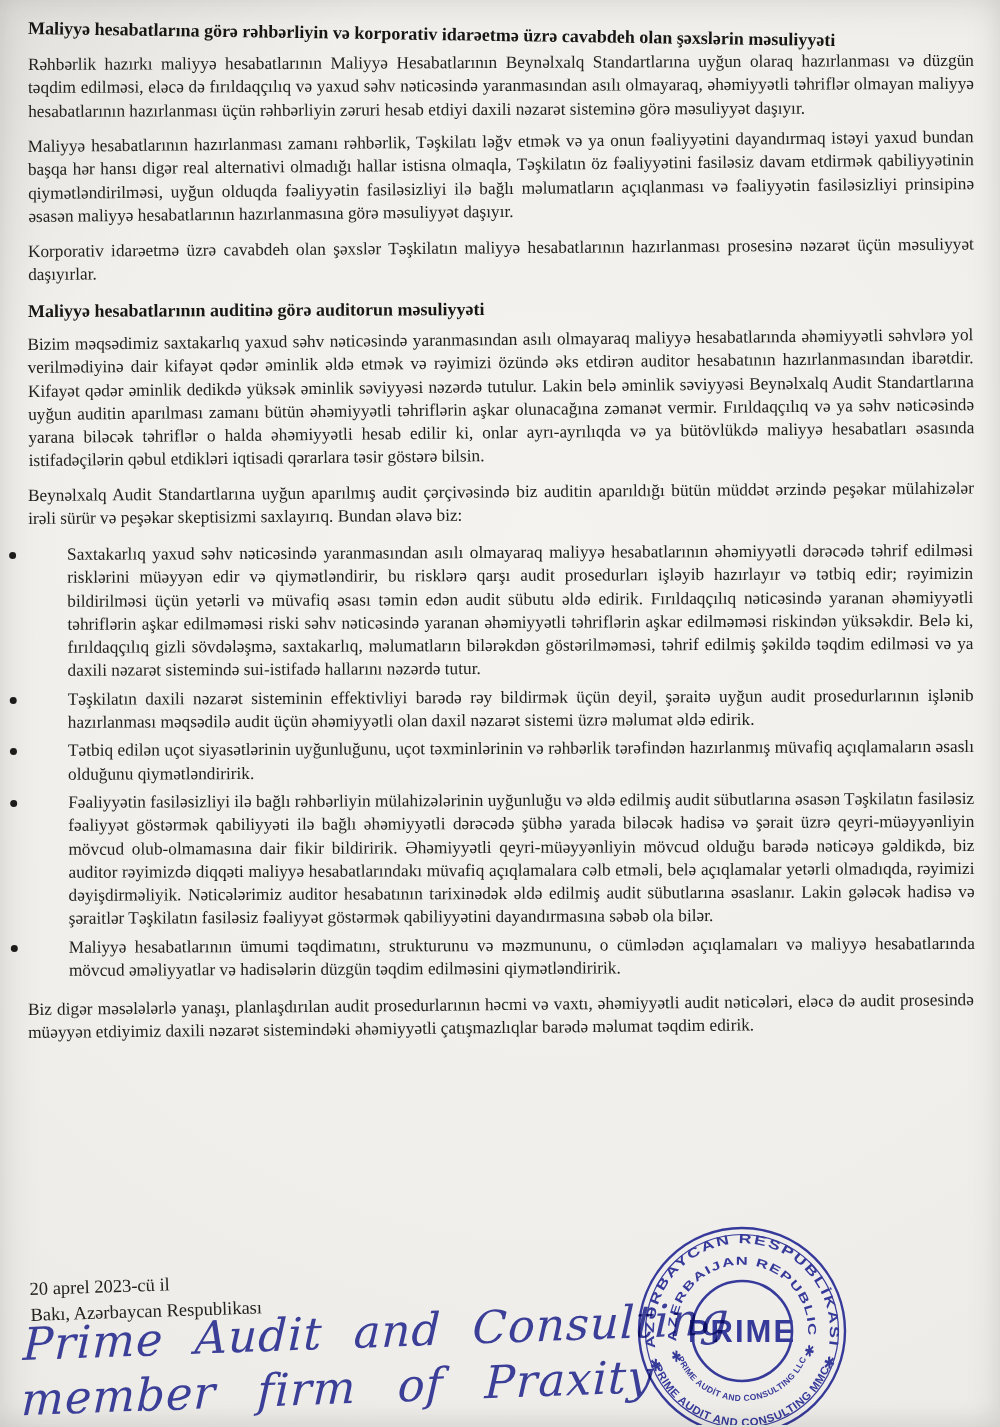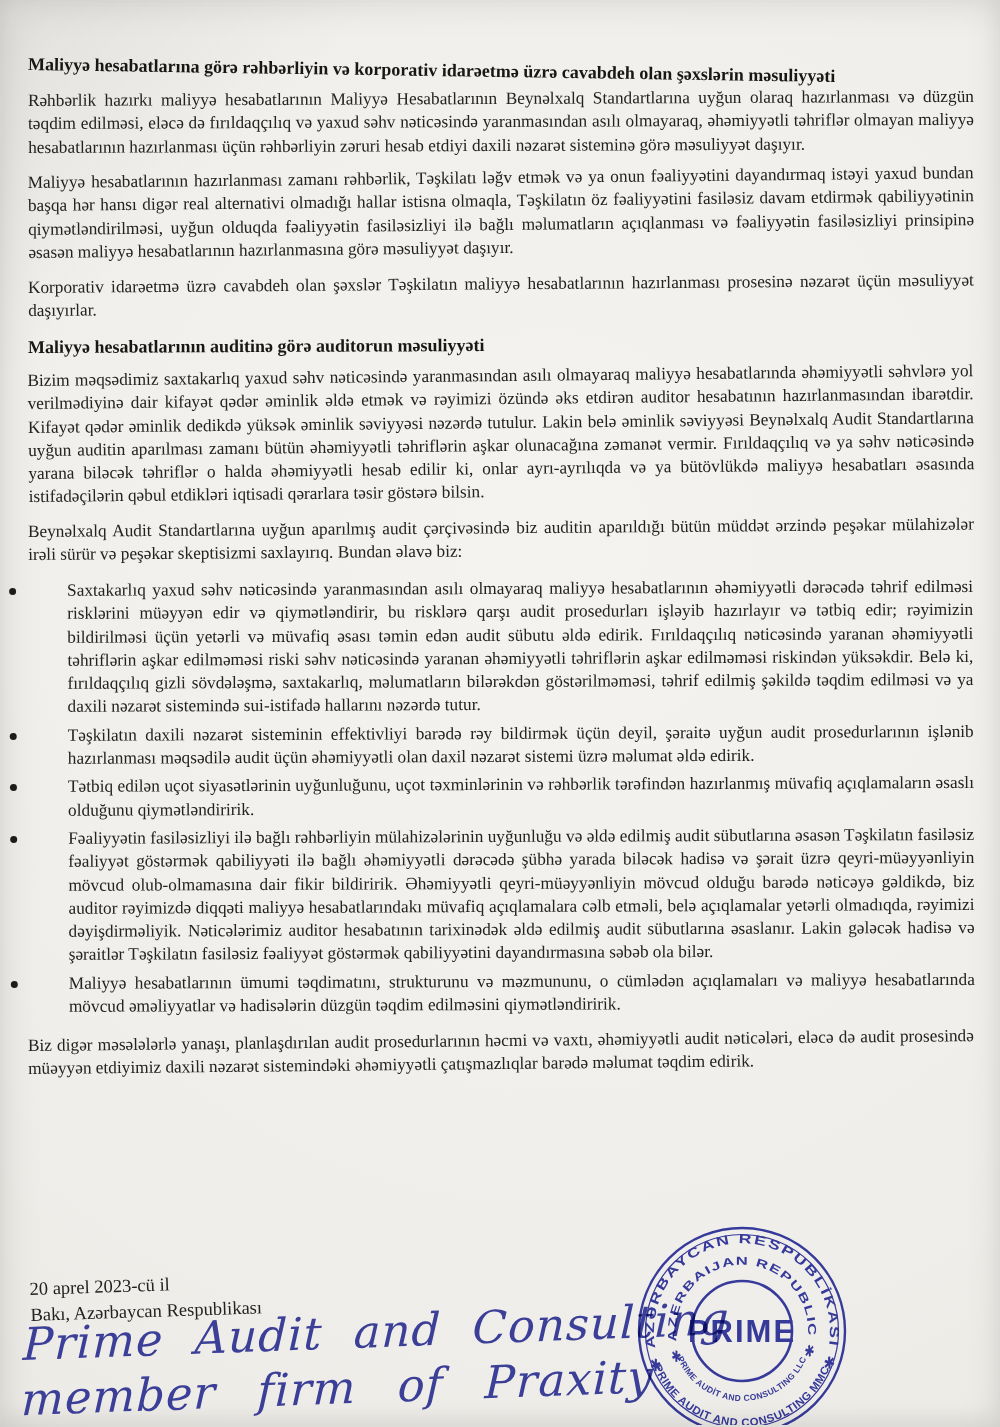--- a/index.html
+++ b/index.html
@@ -7,21 +7,21 @@
     position:relative;width:1000px;height:1427px;overflow:hidden;
     background:
       linear-gradient(135deg, rgba(0,0,0,0.06), rgba(0,0,0,0) 16%),
       radial-gradient(130% 95% at 55% 38%, #f5f3ef 0%, #f0eeea 55%, #e9e7e2 100%);
     box-shadow: inset 0 -10px 22px rgba(0,0,0,0.06),
                 inset -14px 0 28px rgba(0,0,0,0.04),
                 inset 16px 12px 34px rgba(0,0,0,0.05);
     font-family:"Liberation Serif","DejaVu Serif",serif;
     color:#232221;
   }
-  .content{position:absolute;left:0;top:0;right:0;padding:16px 26px 0 28px;margin-top:36px;}
+  .content{position:absolute;left:0;top:0;right:0;padding:16px 26px 0 28px;}
   h1,h2{font-size:18px;line-height:24px;margin:0;color:#171716;font-weight:700;}
   p{font-size:17.3px;line-height:23.3px;margin:0 0 12px;text-align:justify;}
   h1{margin-bottom:13px;}
   h2{margin:3px 0 10px;}
   ul{list-style:none;margin:2px 0 16px;padding:0;}
   li{position:relative;padding-left:40px;margin:0 0 5px;font-size:17.3px;line-height:23.3px;text-align:justify;}
   .bullet{position:absolute;left:-18px;top:9px;width:7px;height:7px;border-radius:50%;background:#1d1c1b;}
   
   .t-title{transform:rotate(0.85deg);transform-origin:left center;}
   .r1{transform:rotate(-0.25deg);transform-origin:left center;}

